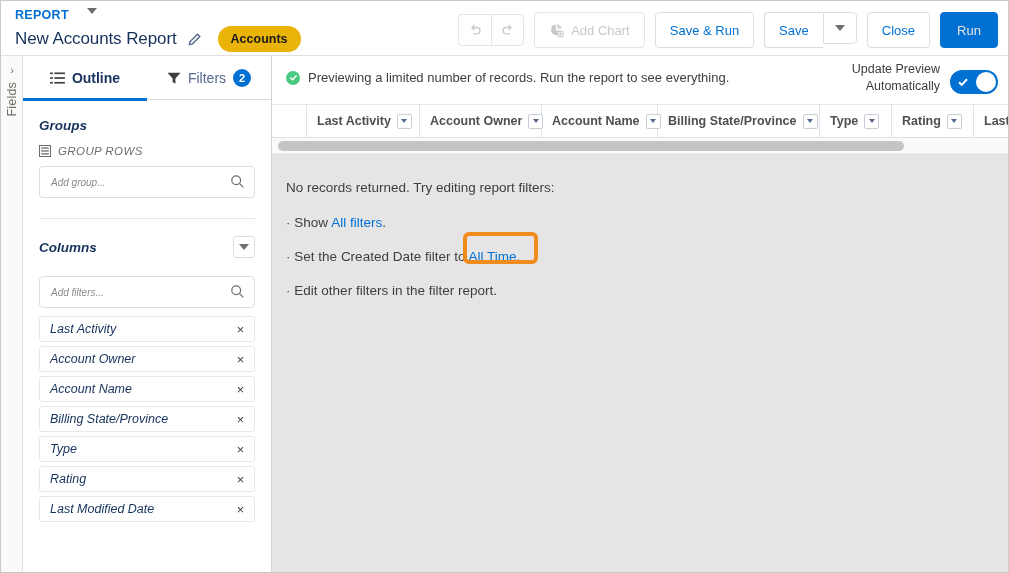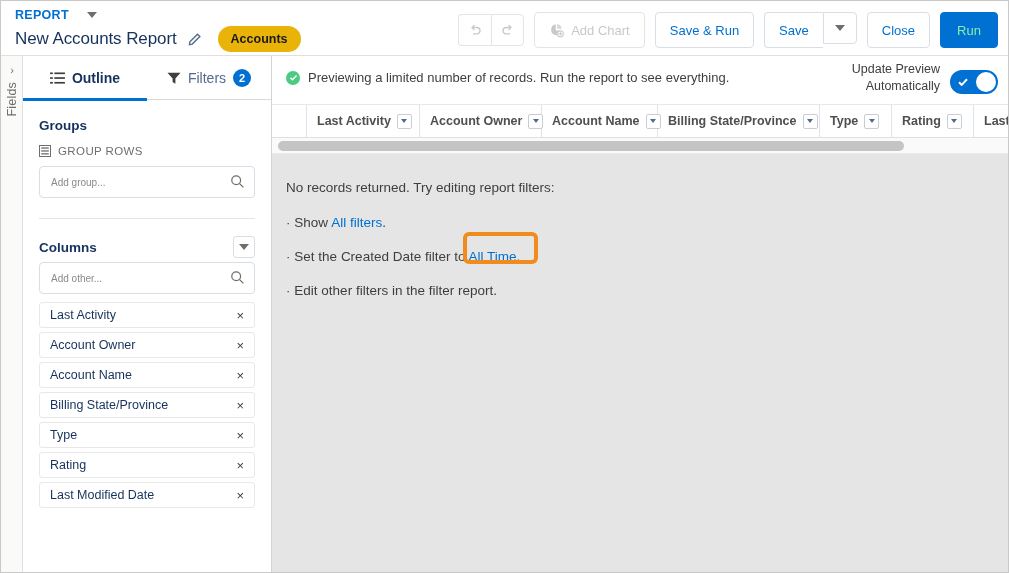--- a/index.html
+++ b/index.html
@@ -18,21 +18,21 @@
   }
 
   
   .header {
     position: absolute; left: 0; top: 0; width: 1007px; height: 55px;
     background: #fff;
     border-bottom: 1px solid #e0e0e0;
   }
   .report-kicker {
     position: absolute; left: 14px; top: 7px;
-    display: flex; align-items: center; gap: 18px;
+    display: flex; align-items: flex-start; gap: 18px;
   }
   .report-kicker .kick-text {
     color: #0070d2; font-size: 12.5px; font-weight: bold; letter-spacing: .3px;
   }
   .caret-dn {
     width: 0; height: 0;
     border-left: 5px solid transparent;
     border-right: 5px solid transparent;
     border-top: 6px solid #706e6b;
   }
@@ -55,21 +55,21 @@
     display: flex; align-items: center; gap: 10px;
   }
   .btn {
     height: 32px; border: 1px solid #d8dde6; background: #fff;
     border-radius: 4px; color: #0070d2; font-size: 13px;
     padding: 17px 14px; cursor: pointer; font-family: inherit;
     display: flex; align-items: center; justify-content: center;
   }
   .btn.disabled { color: #c9c9c9; border-color: #e4e4e4; cursor: default; }
   .btn.primary {
-    background: #0070d2; color: #86efac; border-color: #0070d2;
+    background: #0070d2; color: #e5e5e5; border-color: #0070d2;
     font-weight: normal; min-width: 58px;
   }
   .btngroup { display: flex; }
   .btngroup .btn { border-radius: 0; border-right-width: 0; }
   .btngroup .btn:first-child { border-radius: 4px 0 0 4px; }
   .btngroup .btn:last-child { border-radius: 0 4px 4px 0; border-right-width: 1px; }
   .icon-btn { width: 33px; padding: 0; }
   .caret-btn { width: 34px; padding: 0; }
   .addchart-ico { margin-right: 7px; display:block; }
 
@@ -112,21 +112,21 @@
   .ptab.active::after {
     content: ""; position: absolute; left: 0; right: 0; bottom: -1px;
     height: 3px; background: #0070d2;
   }
   .badge {
     background: #0070d2; color: #fff; font-size: 11px; font-weight: bold;
     min-width: 18px; height: 18px; border-radius: 9px;
     display: flex; align-items: center; justify-content: center; padding: 0 5px;
   }
 
-  .section-pad { padding: 0 16px; }
+  .section-pad { padding: 0 16px; font-style: italic; }
   .section-title {
     font-size: 13.5px; font-weight: bold; color: #16325c;
     margin-top: 18px; margin-bottom: 12px;
   }
   .sub-label {
     display: flex; align-items: center; gap: 7px;
     font-size: 11.5px; color: #706e6b; letter-spacing: .4px;
     margin-bottom: 9px;
   }
   .combo {
@@ -136,21 +136,21 @@
   }
   .combo .ph { font-size: 10px; color: #8a8a8a; padding-left: 11px; }
   .combo .mag { position: absolute; right: 9px; top: 7px; }
   .panel-divider {
     border: none; border-top: 1px solid #e5e5e5;
     margin: 20px 0 0 0;
   }
 
   .cols-head {
     display: flex; align-items: center; justify-content: space-between;
-    margin-top: 17px; margin-bottom: 4px;
+    margin-top: 17px; margin-bottom: 18px;
   }
   .cols-head .section-title { margin: 0; }
   .mini-btn {
     width: 22px; height: 22px; border: 1px solid #d8dde6; border-radius: 3px;
     background: #fff; display: flex; align-items: center; justify-content: center;
     cursor: pointer;
   }
   .col-item {
     height: 26px; margin-bottom: 4px;
     border: 1px solid #e8e8e8; border-radius: 3px; background: #fff;
@@ -371,21 +371,21 @@
       <hr class="panel-divider">
 
       <div class="cols-head">
         <div class="section-title">Columns</div>
         <div class="mini-btn">
           <span class="caret-dn"></span>
         </div>
       </div>
 
       <div class="combo" style="margin-bottom:8px;">
-        <span class="ph">Add other...</span>
+        <span class="ph">Add filters...</span>
         <span class="mag">
           <svg width="15" height="15" viewBox="0 0 16 16" fill="none" stroke="#706e6b" stroke-width="1.3">
             <circle cx="6.6" cy="6.6" r="4.7"></circle>
               <path d="M10.2 10.2 14.3 14.3"></path>
           </svg>
         </span>
       </div>
 
       <div id="column-list">
           <div class="col-item">

